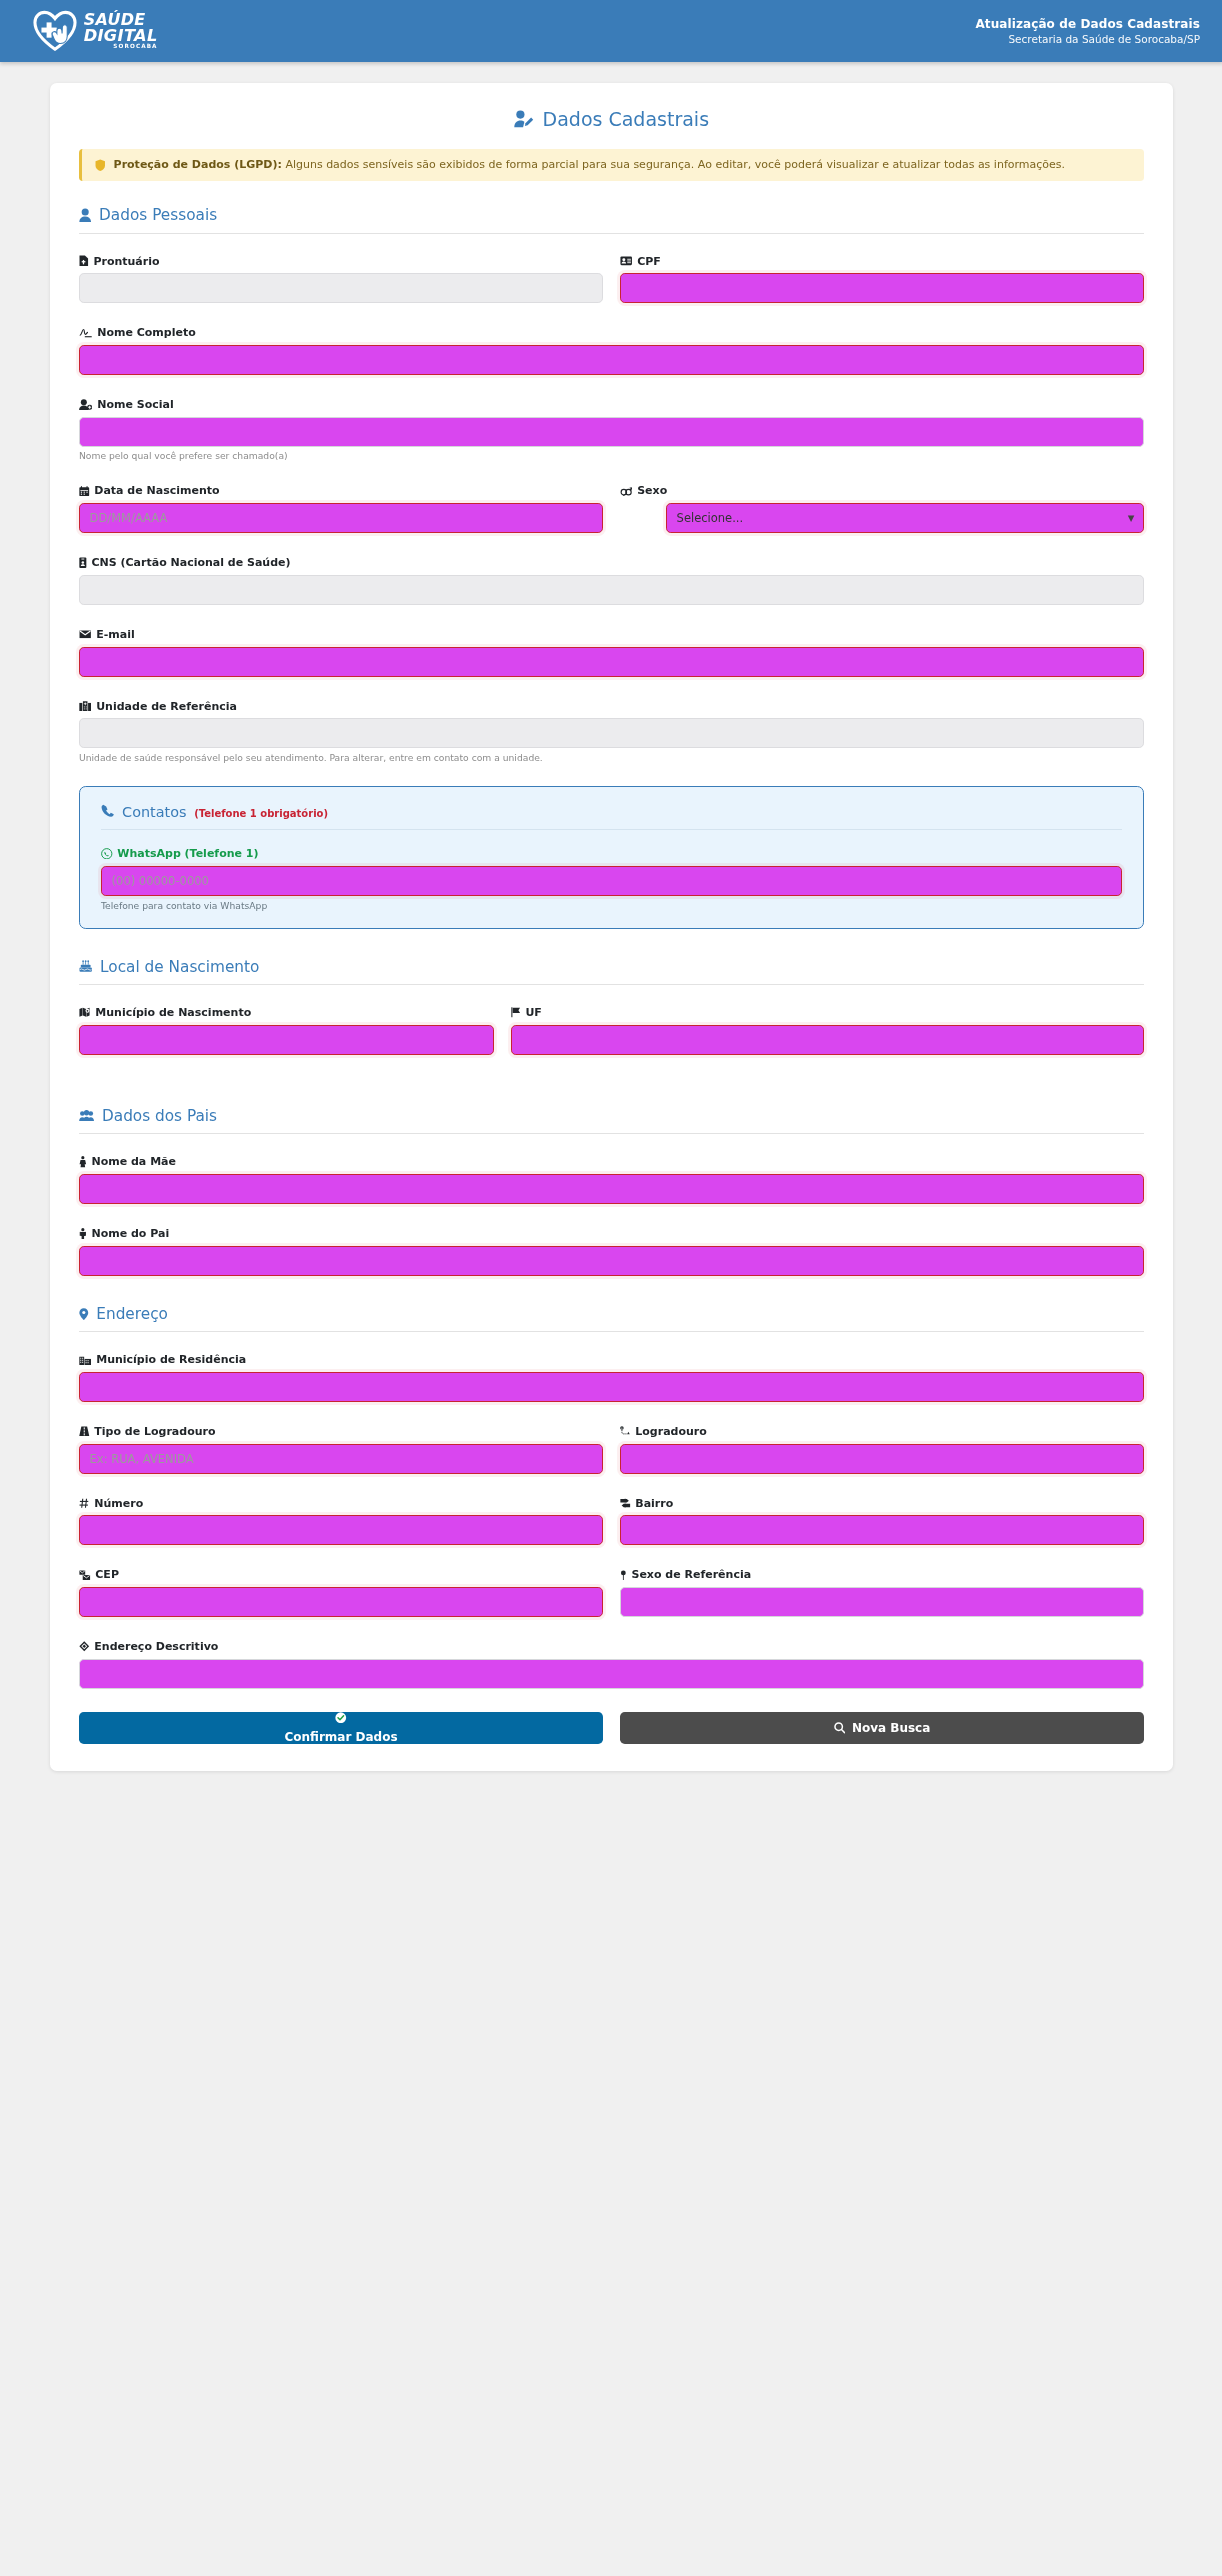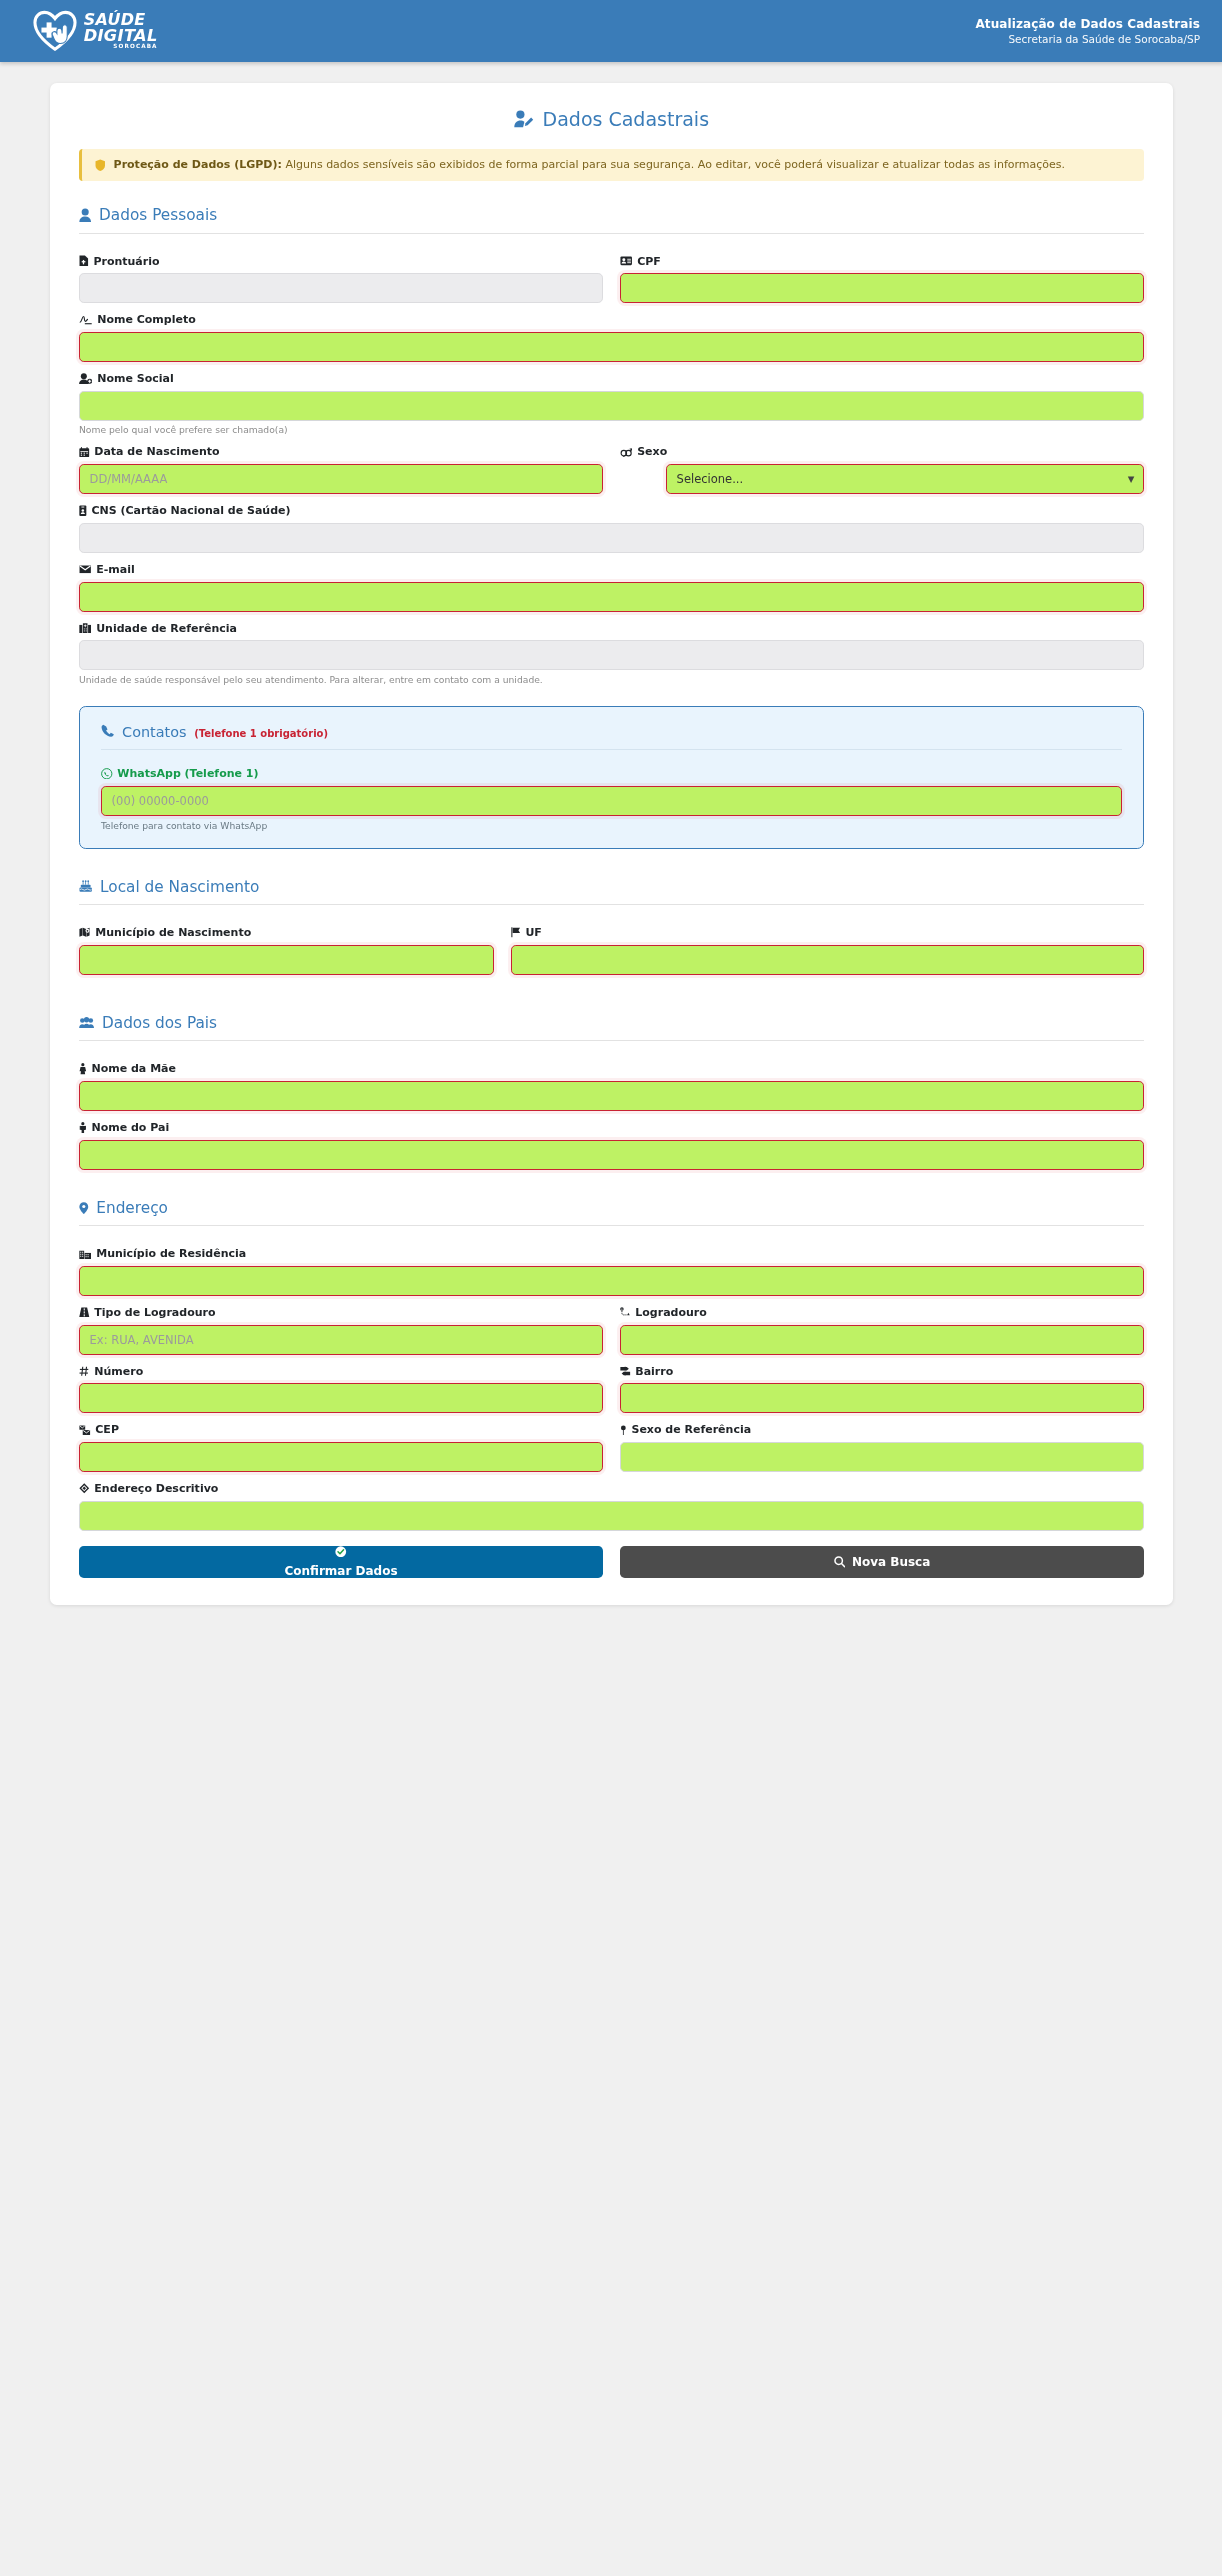--- a/index.html
+++ b/index.html
@@ -79,37 +79,37 @@
     font-size: 15.3px;
     display: flex; align-items: center; gap: 7.7px;
     padding-bottom: 8.6px;
     border-bottom: 1px solid #e2e2e2;
     margin-bottom: 21px;
   }
   .section-head.sp { margin-top: 29px; }
 
   .row { display: flex; gap: 17px; }
   .col { flex: 1 1 0; min-width: 0; }
-  .fld { margin-bottom: 10px; }
+  .fld { margin-bottom: 23px; }
 
   label.f-lab {
     display: flex; align-items: center; gap: 4.8px;
     font-size: 11px;
     color: #212529;
     font-weight: bold;
     margin-bottom: 5.7px;
   }
   label.f-lab .ic { display: inline-flex; align-items: center; }
 
   .inp {
     width: 100%;
     height: 30px;
     border-radius: 4.8px;
     border: 1px solid #d5d7da;
-    background: #bef264;
+    background: #d946ef;
     font-size: 11.5px;
     font-family: inherit;
     padding: 0 9.6px;
     color: #333;
     outline: none;
   }
   .inp::placeholder { color: #9b9b9b; }
   .inp.req {
     border: 1.9px solid #c82333;
     box-shadow: 0 0 0 2.9px rgba(220,53,69,.08);

